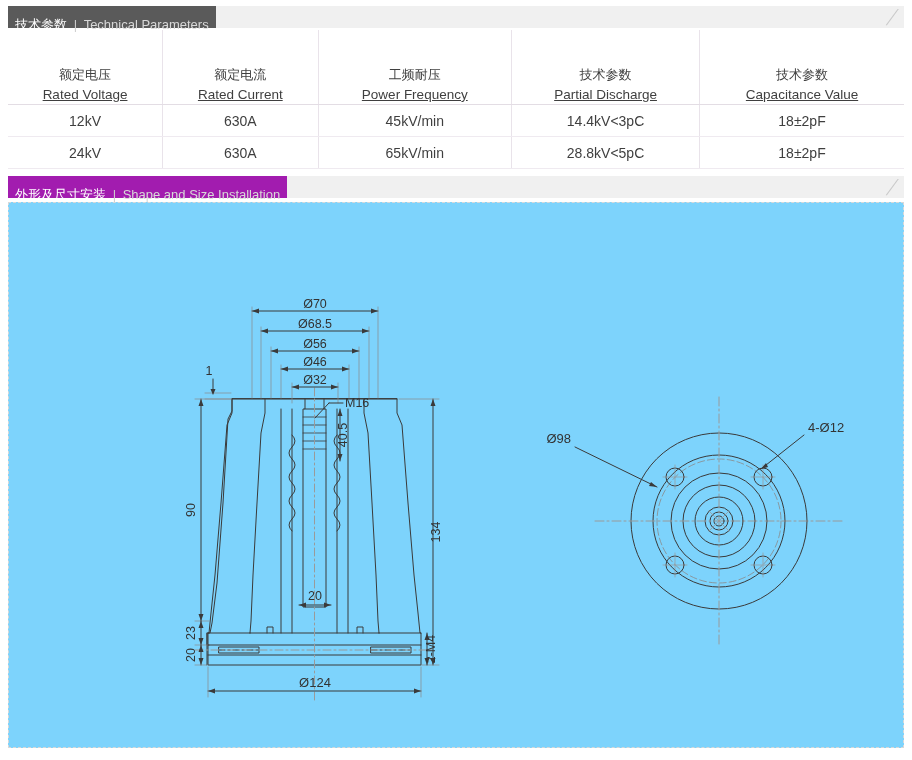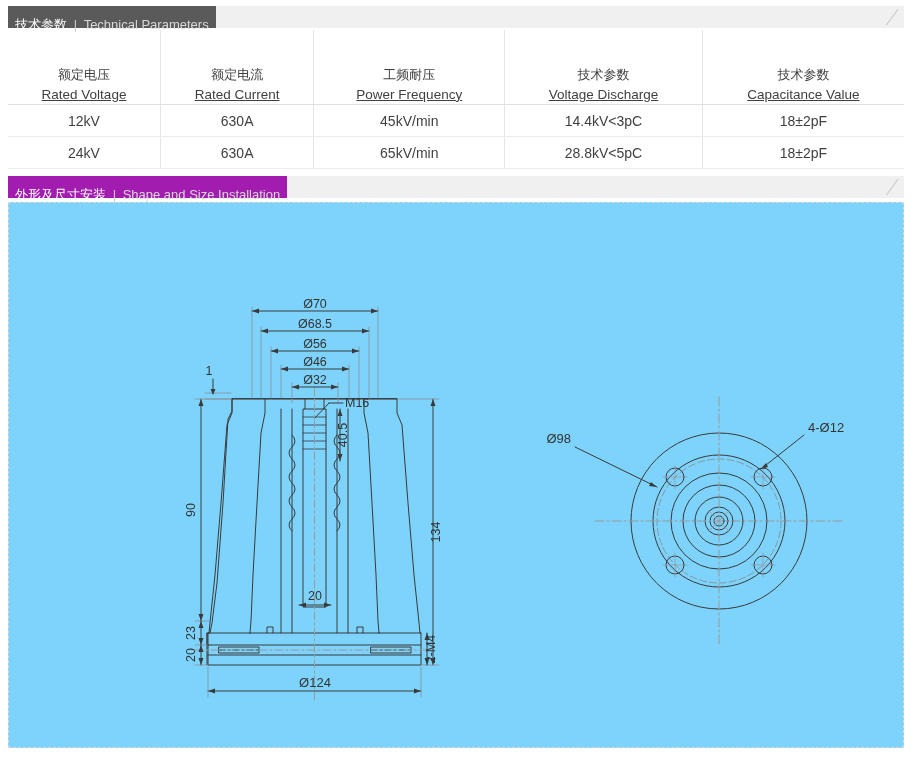--- a/index.html
+++ b/index.html
@@ -120,21 +120,21 @@
           <th>
             <span class="cn">额定电流</span>
             <span class="en">Rated Current</span>
           </th>
           <th>
             <span class="cn">工频耐压</span>
             <span class="en">Power Frequency</span>
           </th>
           <th>
             <span class="cn">技术参数</span>
-            <span class="en">Voltage Discharge</span>
+            <span class="en">Partial Discharge</span>
           </th>
           <th>
             <span class="cn">技术参数</span>
             <span class="en">Capacitance Value</span>
           </th>
         </tr>
       </thead>
       <tbody>
         <tr>
           <td>12kV</td>

